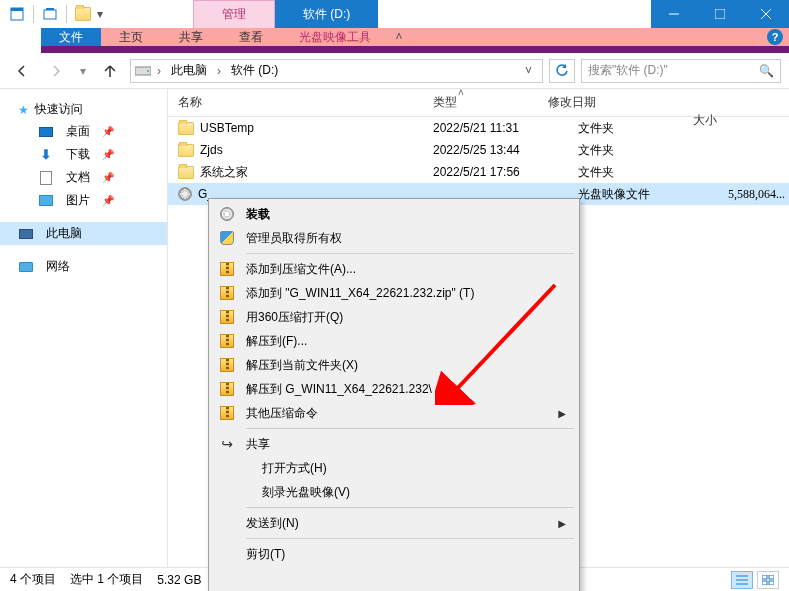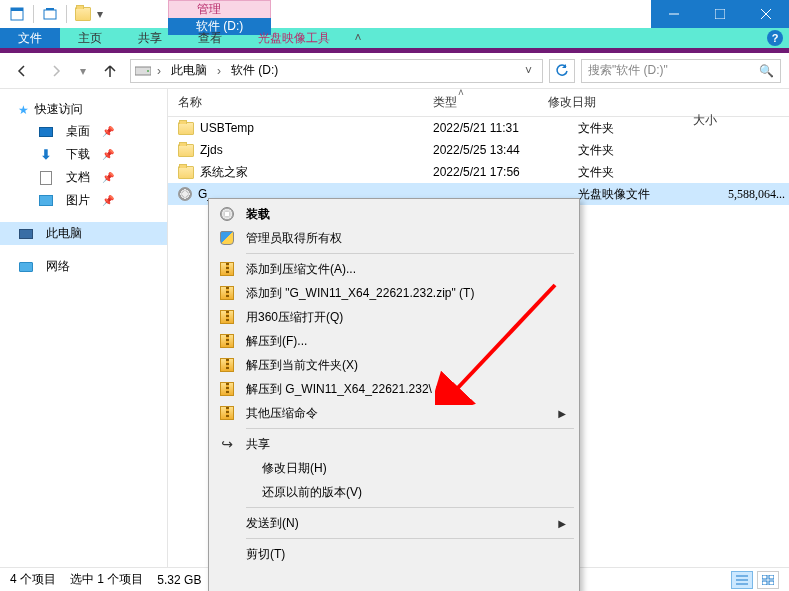--- a/index.html
+++ b/index.html
@@ -7,30 +7,30 @@
 
 
 .titlebar { height: 28px; background: #fff; display: flex; align-items: stretch; border-bottom: 0; }
 .tb-left { display: flex; align-items: center; padding-left: 6px; gap: 2px; }
 .tb-btn { width: 22px; height: 22px; display: flex; align-items: center; justify-content: center; color: #1979ca; }
 .tb-divider { width: 1px; height: 18px; background: #ccc; margin: 0 3px; }
 .tb-folder-icon { width: 16px; height: 14px; background: linear-gradient(#ffe9a6,#f8d673); border:1px solid #e0c35a; border-radius:1px; position:relative; }
 .tb-folder-icon::before{content:"";position:absolute;top:-3px;left:0;width:6px;height:3px;background:#f8d673;border:1px solid #e0c35a;border-bottom:none;}
 .tb-chev { width: 8px; height: 22px; display:flex; align-items:center; justify-content:center; color:#555;}
 .tb-spacer { flex: 1; display:flex; }
-.tb-tabs { display:flex; align-items:stretch; margin-left: 64px; flex-direction: column;}
+.tb-tabs { display:flex; align-items:stretch; margin-left: 89px;}
 .tb-tab { padding: 0 28px; display:flex; align-items:center; font-size:12px; }
 .tb-tab.pink { background:#f9d5e5; color:#b82c6b; border:1px solid #e8a5c5; border-bottom:none;}
 .tb-tab.blue { background:#1979ca; color:#fff; }
 .win-controls { display:flex; }
 .win-btn { width: 46px; display:flex; align-items:center; justify-content:center; color:#fff; background:#1979ca; }
 .win-btn.close { background:#1979ca; }
 
 
-.ribbon { height: 25px; background:#5eead4; display:flex; align-items:stretch; border-bottom:5px solid #701a75; }
+.ribbon { height: 25px; background:#fca5a5; display:flex; align-items:stretch; border-bottom:7px solid #701a75;margin-left:41px; }
 .ribbon-file { background:#1979ca; color:#fff; padding:0 18px; display:flex; align-items:center; font-size:12px;}
 .ribbon-tab { padding:0 18px; display:flex; align-items:center; font-size:12px; color:#333;}
 .ribbon-tab.tool { color:#b82c6b; }
 .ribbon-help { margin-left:auto; width:28px; display:flex; align-items:center; justify-content:center;}
 .help-icon{width:16px;height:16px;border-radius:50%;background:#1979ca;color:#fff;display:flex;align-items:center;justify-content:center;font-size:11px;font-weight:bold;}
 .ribbon-chev{width:20px;display:flex;align-items:center;justify-content:center;color:#555;}
 
 
 .toolbar { height:36px; display:flex; align-items:center; padding:0 8px; gap:6px; border-bottom:1px solid #e5e5e5;}
 .nav-btn { width:28px; height:28px; display:flex; align-items:center; justify-content:center; color:#888; border-radius:2px;}
@@ -369,25 +369,25 @@
       <span>其他压缩命令</span>
       <span class="ctx-arrow">▶</span>
     </div>
     <div class="ctx-sep"></div>
     <div class="ctx-item" style="">
       <span class="ctx-icon share-ico">↪</span>
       <span>共享</span>
     </div>
     <div class="ctx-item" style="padding-left:50px;">
       <span class="ctx-icon"></span>
-      <span>修改日期(H)</span>
+      <span>打开方式(H)</span>
     </div>
     <div class="ctx-item" style="padding-left:50px;">
       <span class="ctx-icon"></span>
-      <span>还原以前的版本(V)</span>
+      <span>刻录光盘映像(V)</span>
     </div>
     <div class="ctx-sep"></div>
     <div class="ctx-item" style="">
       <span class="ctx-icon"></span>
       <span>发送到(N)</span>
       <span class="ctx-arrow">▶</span>
     </div>
     <div class="ctx-sep"></div>
     <div class="ctx-item" style="">
       <span class="ctx-icon"></span>

